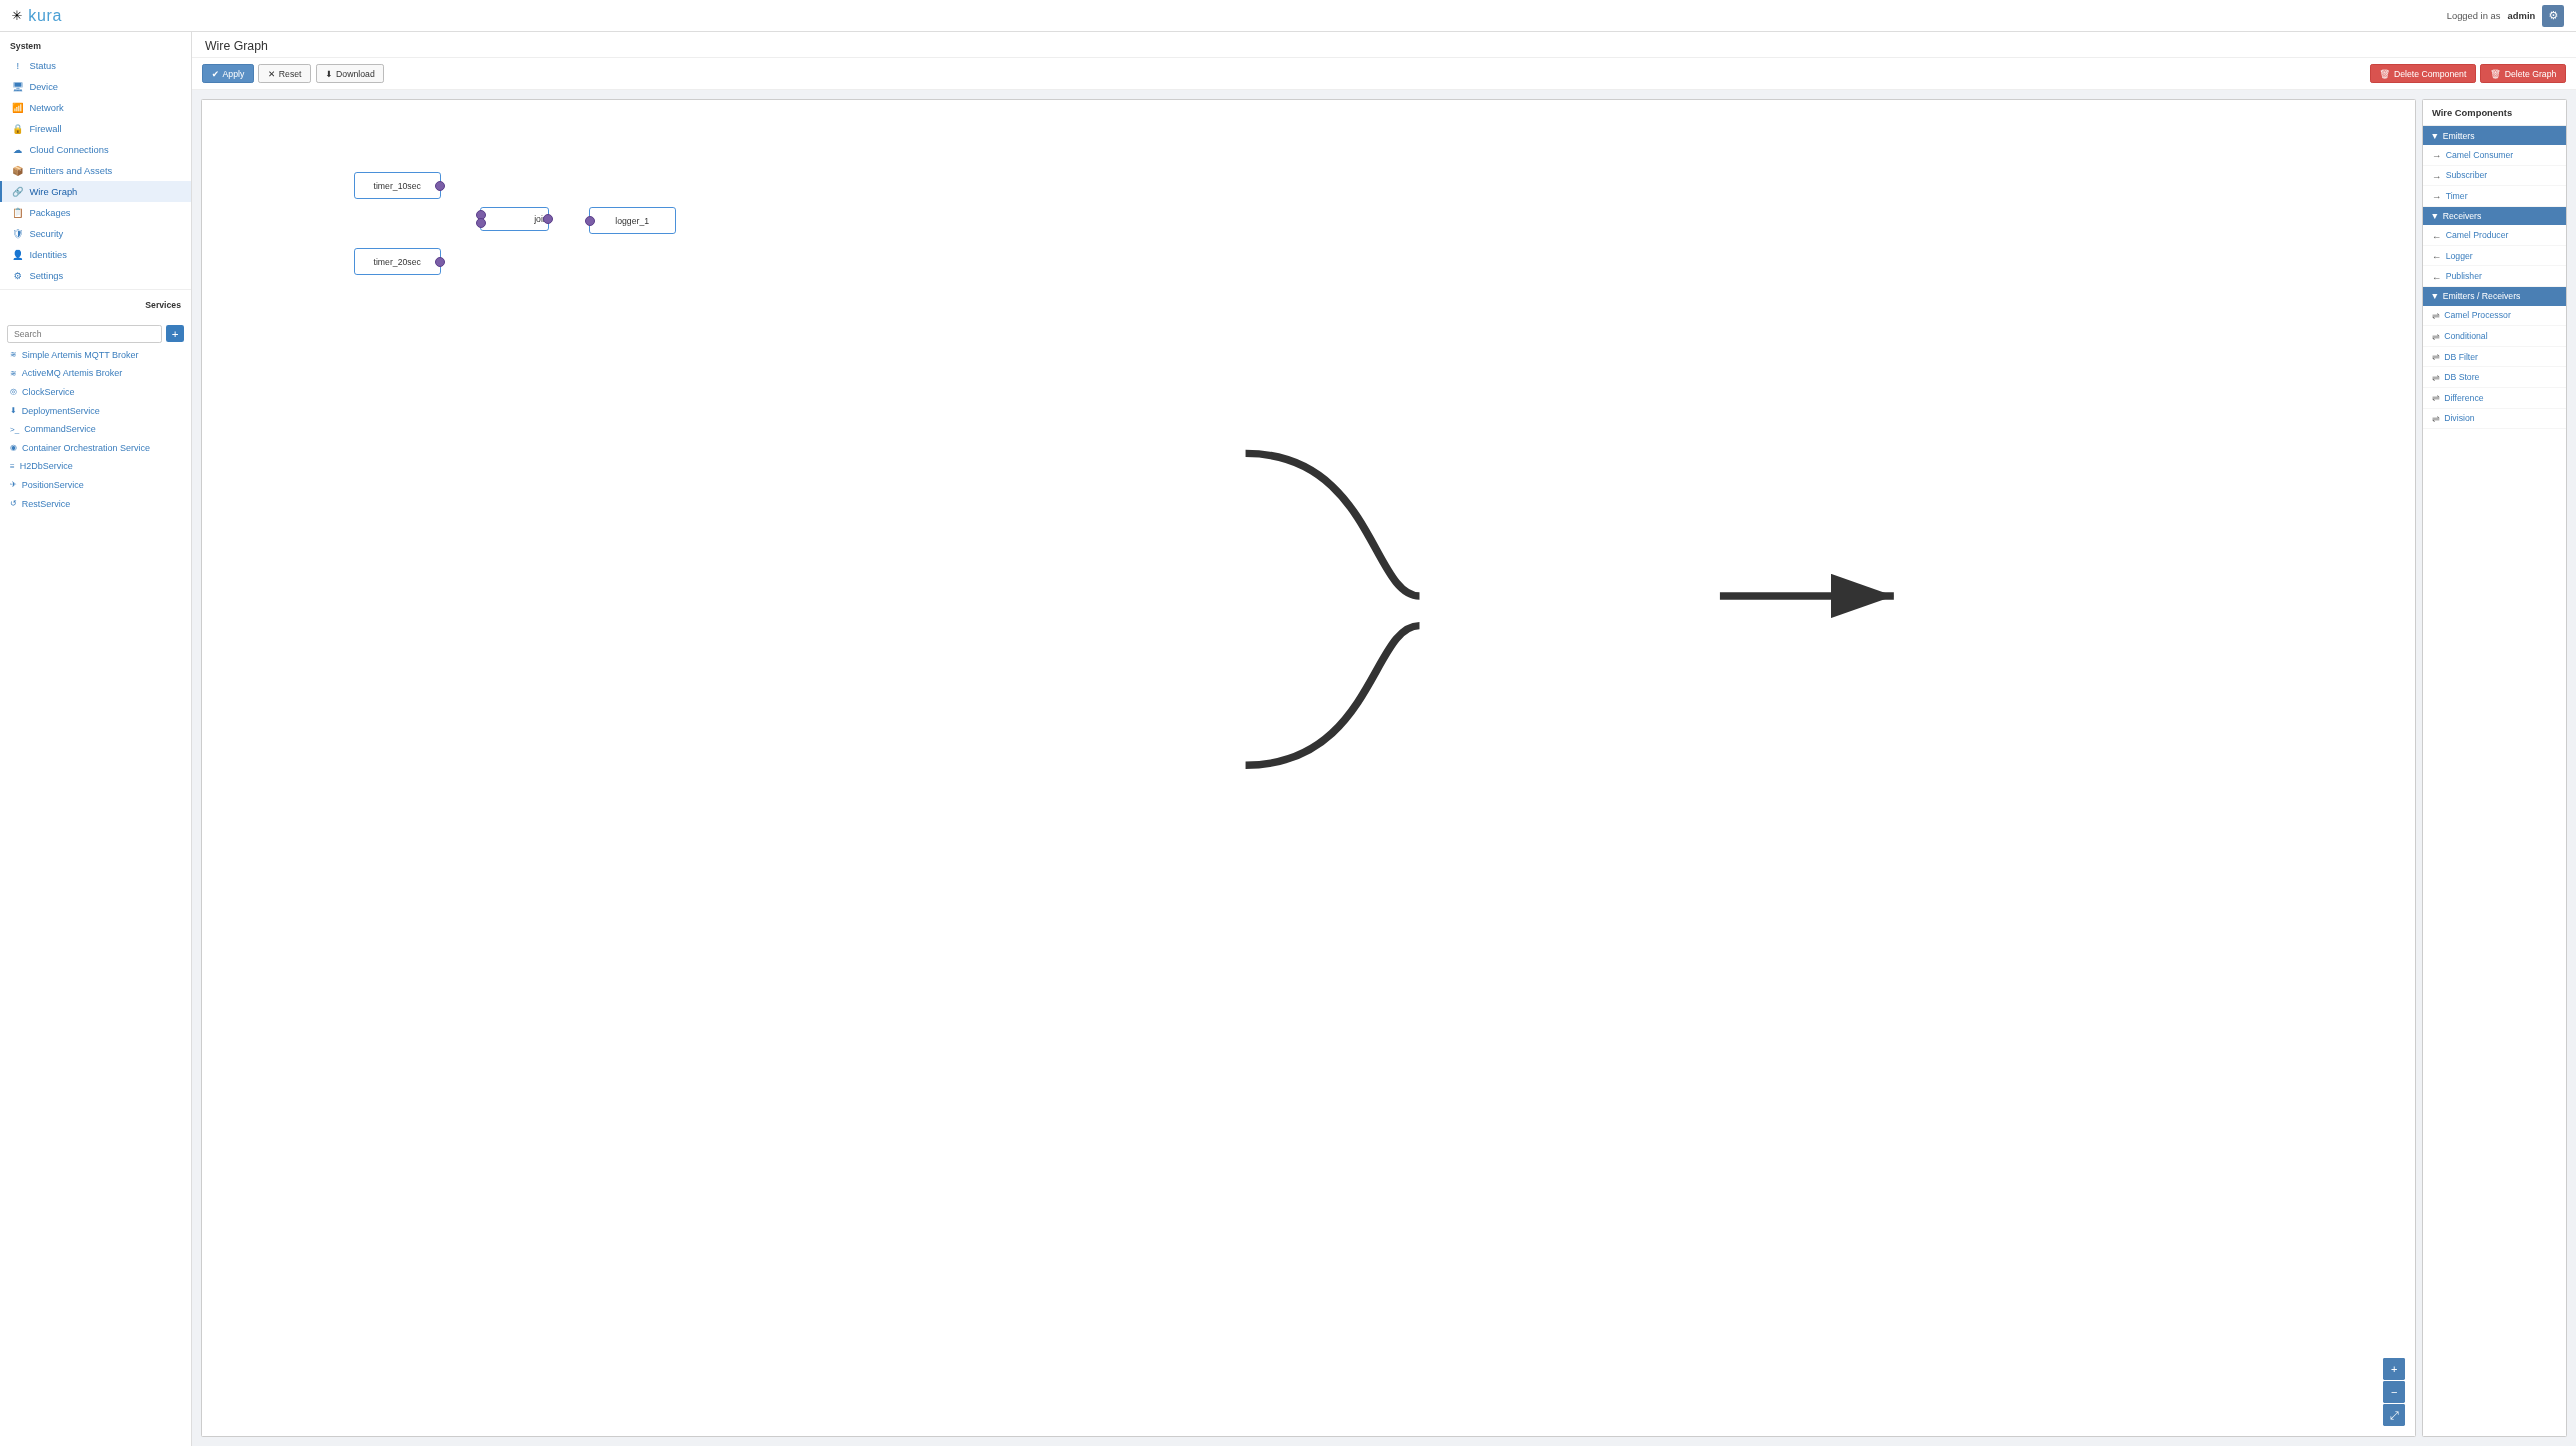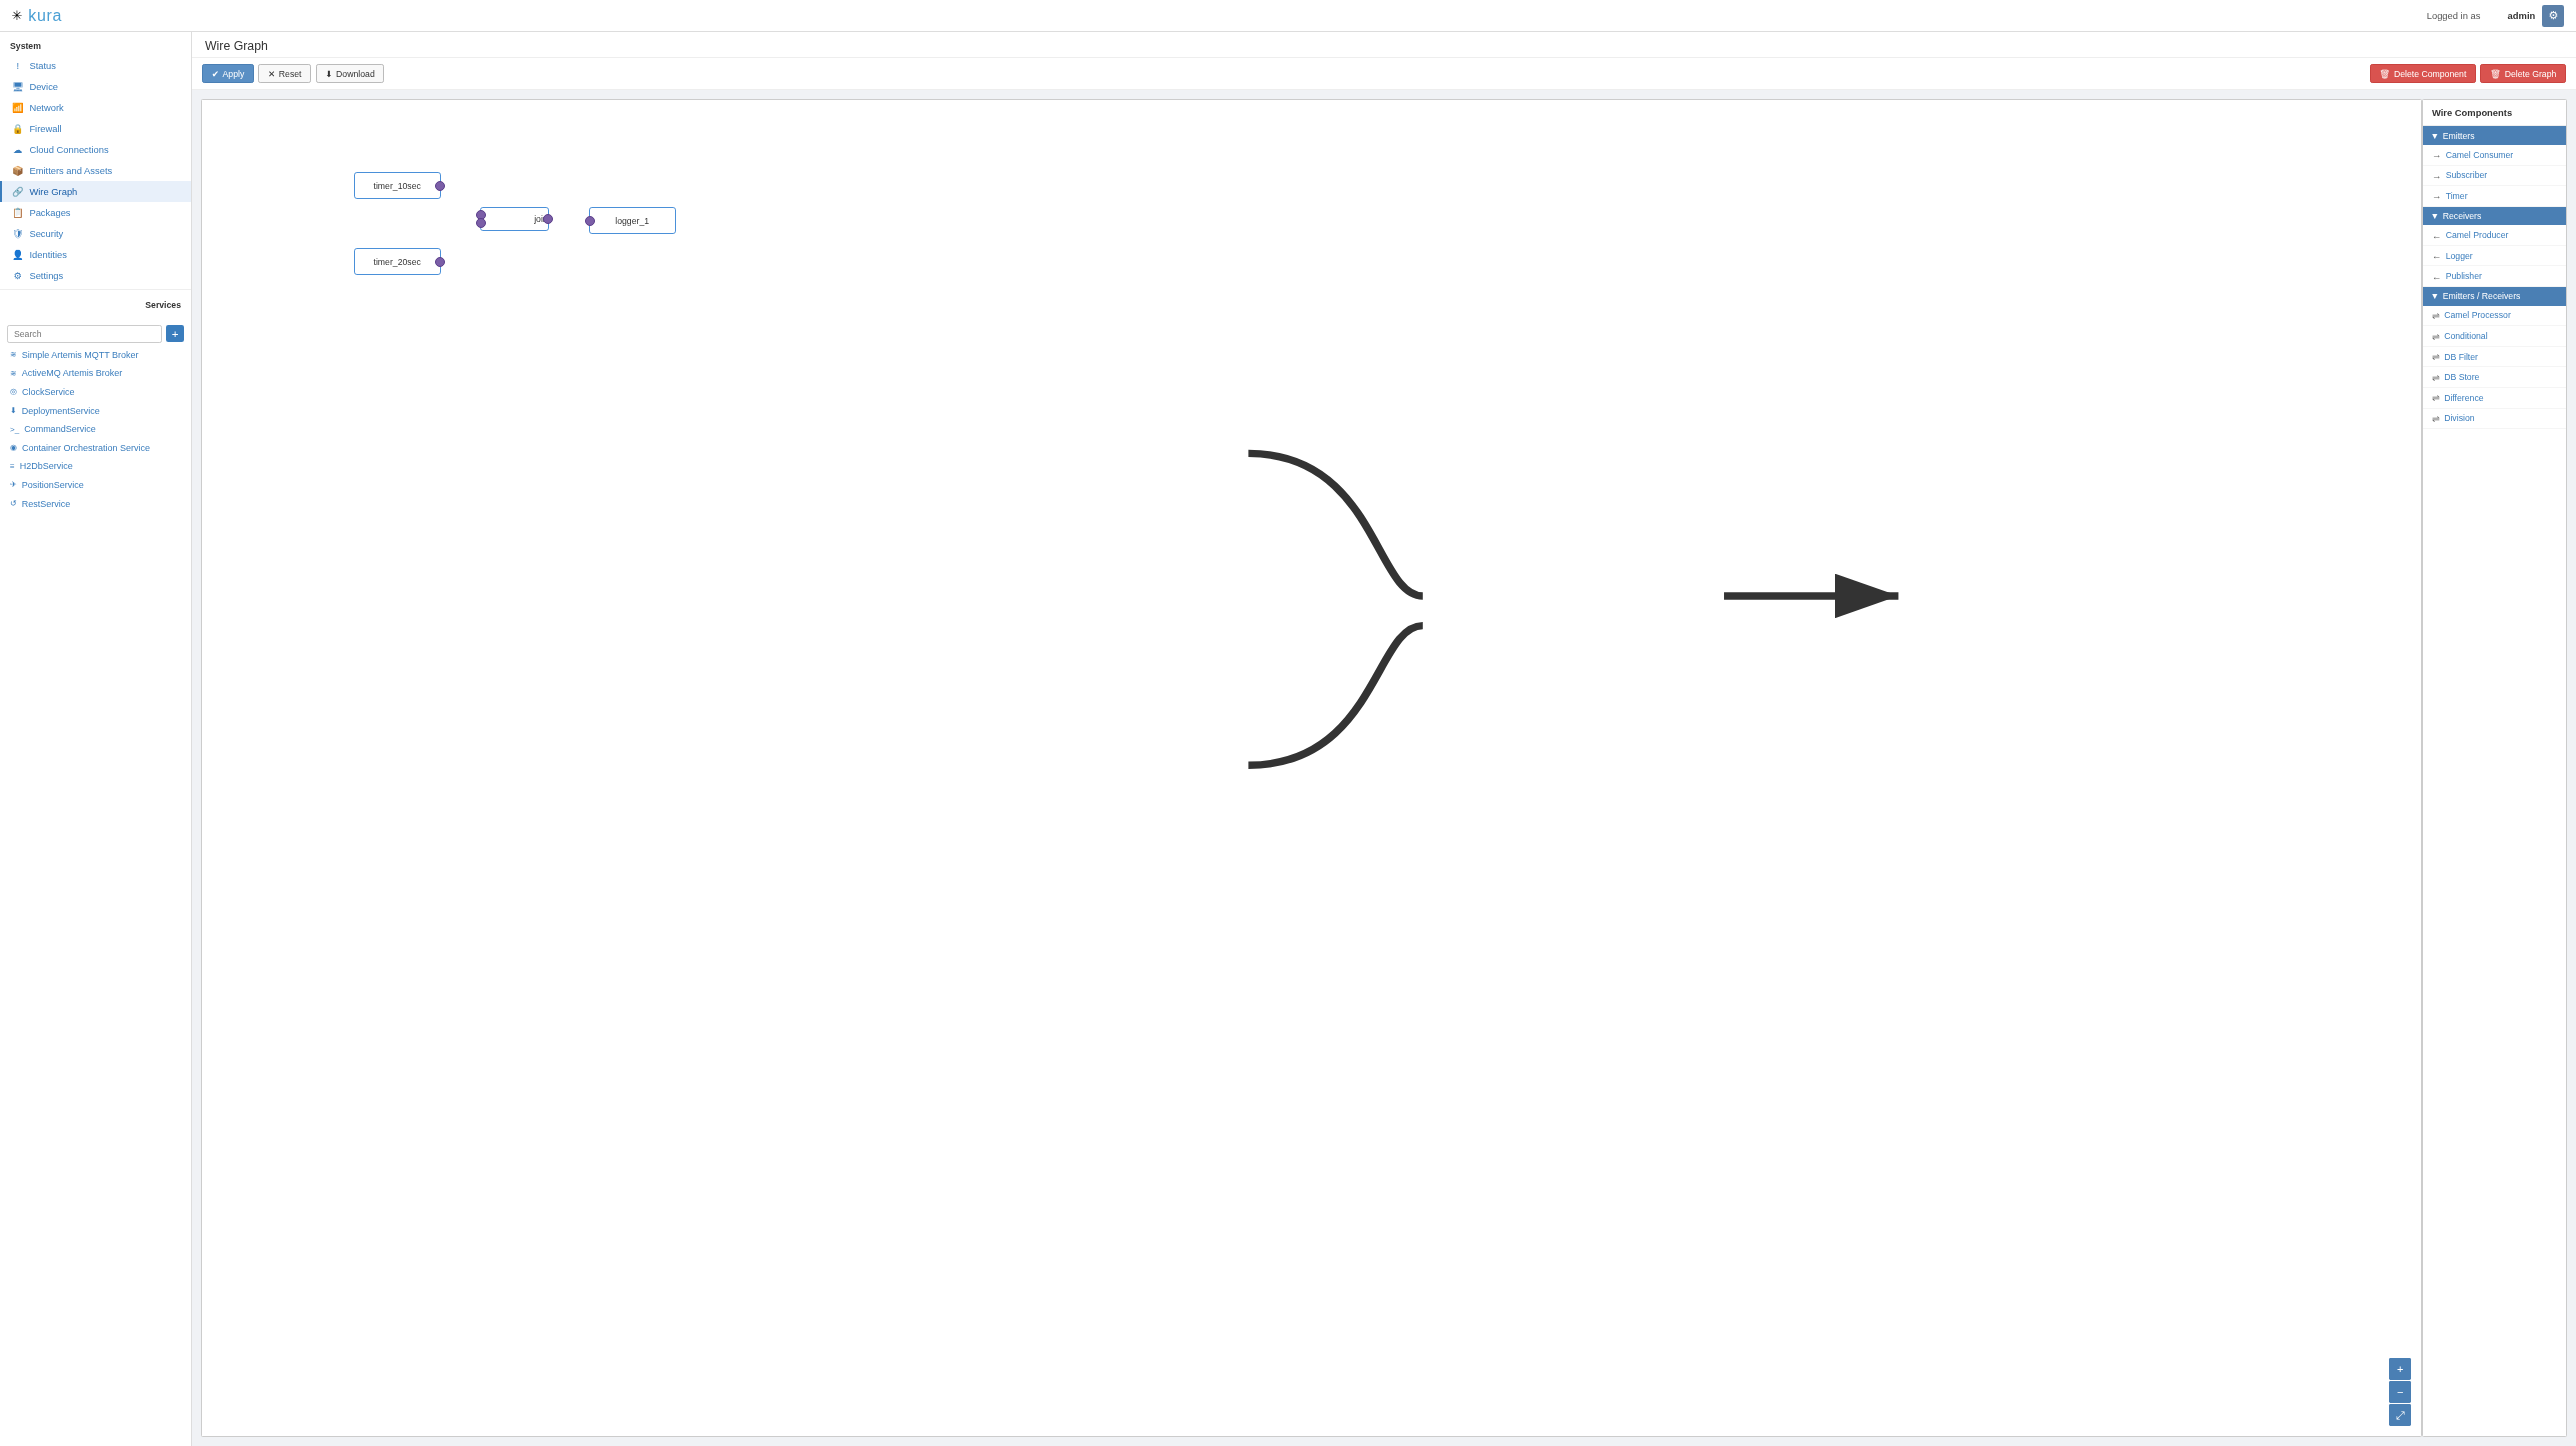--- a/index.html
+++ b/index.html
@@ -4,21 +4,21 @@
   <style>
     * { box-sizing: border-box; margin: 0; padding: 0; }
     body { font-family: -apple-system, BlinkMacSystemFont, 'Segoe UI', Arial, sans-serif; font-size: 9.4px; background: #f5f5f5; display: flex; flex-direction: column; height: 100vh; overflow: hidden; }
 
     
     .top-header { background: #fff; border-bottom: 0.7px solid #ddd; height: 32px; display: flex; align-items: center; justify-content: space-between; padding: 0 11.6px; flex-shrink: 0; }
     .logo-area { display: flex; align-items: center; gap: 5.8px; }
     .logo-icon { font-size: 13px; }
     .logo-text { font-size: 16px; font-weight: 300; color: #4a9fd4; letter-spacing: 0.7px; }
     .header-right { display: flex; align-items: center; gap: 7.2px; color: #555; font-size: 9.4px; }
-    .header-right strong { color: #333; margin-left: 20px; }
+    .header-right strong { color: #333; }
     .gear-btn { background: #5a7fa8; color: white; border: none; border-radius: 2.2px; width: 22px; height: 22px; cursor: pointer; display: flex; align-items: center; justify-content: center; font-size: 11px; }
 
     
     .main-layout { display: flex; flex: 1; overflow: hidden; }
 
     
     .sidebar { width: 192px; background: #fff; border-right: 0.7px solid #ddd; overflow-y: auto; flex-shrink: 0; }
     .sidebar-section-title { font-size: 8.7px; font-weight: 600; color: #333; padding: 8.7px 10px 4.3px; text-transform: none; }
     .sidebar-item { display: flex; align-items: center; gap: 5.8px; padding: 5px 10px; color: #3a7dbd; cursor: pointer; font-size: 9.4px; border-left: 2.2px solid transparent; }
     .sidebar-item.active { background: #e8f0fa; border-left: 2.2px solid #3a7dbd; color: #1a5fa8; font-weight: 500; }
@@ -48,21 +48,21 @@
     .wire-graph-wrapper { flex: 1; display: flex; gap: 0; overflow: hidden; padding: 8.7px; background: #f0f2f5; }
     .wire-canvas { flex: 1; background: white; border: 0.7px solid #ccc; border-radius: 1.4px; position: relative; overflow: hidden; }
     .zoom-controls { position: absolute; bottom: 10px; right: 10px; display: flex; flex-direction: column; gap: 1.4px; }
     .zoom-btn { background: #4a7fb4; color: white; border: none; border-radius: 1.4px; width: 22px; height: 22px; cursor: pointer; display: flex; align-items: center; justify-content: center; font-size: 11px; }
 
     
     .wire-node { position: absolute; border: 1.1px solid #4a90d9; border-radius: 2.9px; background: white; display: flex; align-items: center; justify-content: center; font-size: 8.7px; color: #333; }
     .port-dot { position: absolute; width: 10px; height: 10px; border-radius: 50%; background: #7b5ea7; border: 1.4px solid #5a3e8a; }
 
     
-    .components-panel { width: 145px; background: white; border: 0.7px solid #ccc; border-radius: 1.4px; margin-left: 0; overflow-y: auto; flex-shrink: 0; }
+    .components-panel { width: 145px; background: white; border: 0.7px solid #ccc; border-radius: 1.4px; margin-left: 6px; overflow-y: auto; flex-shrink: 0; }
     .comp-panel-title { font-size: 9.4px; font-weight: 600; color: #333; padding: 7.2px 8.7px; border-bottom: 0.7px solid #eee; }
     .comp-section-header { background: #4a7fb4; color: white; padding: 4.3px 7.2px; font-size: 8.7px; font-weight: 500; display: flex; align-items: center; gap: 3.6px; cursor: pointer; }
     .comp-item { display: flex; align-items: center; gap: 4.3px; padding: 4.3px 8.7px; font-size: 8.7px; color: #3a7dbd; cursor: grab; border-bottom: 0.7px solid #f5f5f5; }
     .comp-arrow { font-size: 9.4px; color: #666; }
 
     
     .wire-svg { position: absolute; top: 0; left: 0; width: 100%; height: 100%; pointer-events: none; }
 
     
     .footer { background: #fff; border-top: 0.7px solid #ddd; padding: 4.3px 13px; display: flex; justify-content: space-between; font-size: 8px; color: #888; flex-shrink: 0; }

